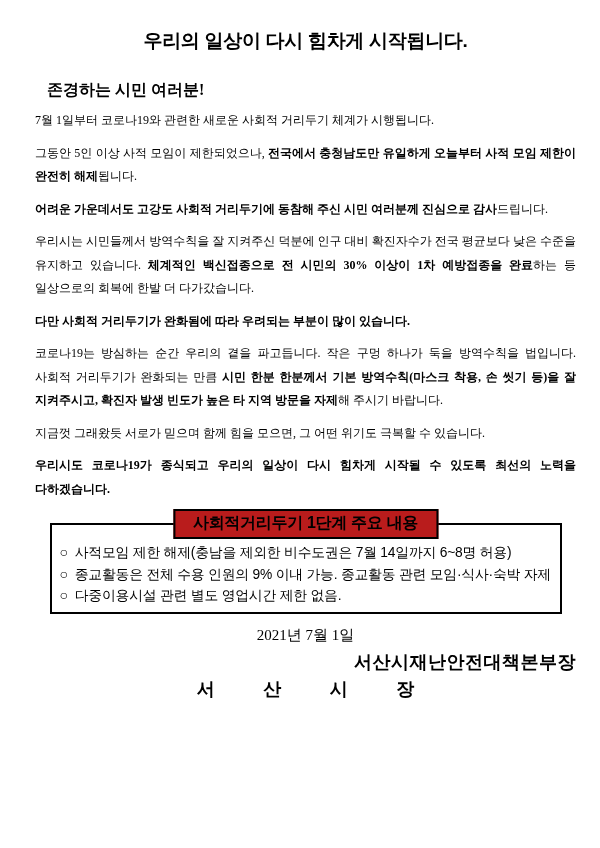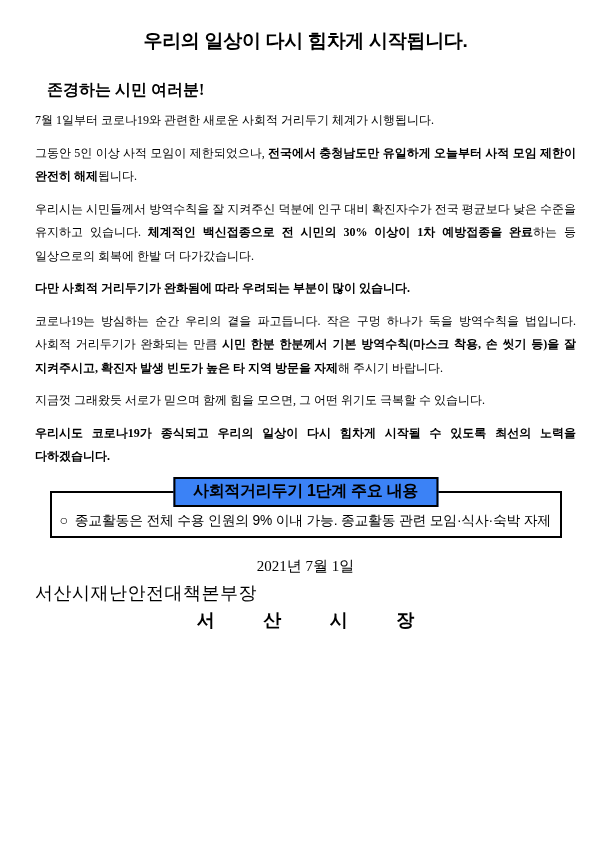--- a/index.html
+++ b/index.html
@@ -42,21 +42,21 @@
     box-sizing: border-box;
     margin: 22px auto 0 auto;
     border: 2px solid #000000;
     padding: 17px 4px 5px 8px;
   }
   .notice-box-title {
     position: absolute;
     top: -16px;
     left: 50%;
     transform: translateX(-50%);
-    background: #3b82f6;
+    background: #b91c1c;
     border: 2px solid #000000;
     padding: 2px 18px 3px 18px;
     font-family: "Liberation Sans", sans-serif;
     font-weight: bold;
     font-size: 16px;
     white-space: nowrap;
     letter-spacing: -0.3px;
   }
   .notice-item {
     font-family: "Liberation Sans", sans-serif;
@@ -66,26 +66,26 @@
     letter-spacing: -0.2px;
   }
   .notice-item .bullet {
     display: inline-block;
     margin-right: 7px;
     font-size: 14px;
   }
   .footer-date {
     text-align: center;
     font-size: 15px;
-    margin: 19px 0 0 0;
+    margin: 12px 0 0 0;
   }
   .footer-org {
-    text-align: left;
+    text-align: right;
     font-size: 18px;
-    font-weight: normal;
+    font-weight: bold;
     margin: 5px 0 0 0;
     letter-spacing: 0.5px;
   }
   .footer-signer {
     text-align: center;
     font-size: 18px;
     font-weight: bold;
     margin: 3px 0 11px 0;
     word-spacing: 44px;
   }
@@ -95,31 +95,34 @@
 
 <div class="page">
 
   <h1 class="doc-title">우리의 일상이 다시 힘차게 시작됩니다.</h1>
 
   <div class="salutation">존경하는 시민 여러분!</div>
 
   <div>
       <p class="body-paragraph"><span class="seg-regular">7월 1일부터 코로나19와 관련한 새로운 사회적 거리두기 체계가 시행됩니다.</span></p>
       <p class="body-paragraph"><span class="seg-regular">그동안 5인 이상 사적 모임이 제한되었으나, </span><span class="seg-bold">전국에서 충청남도만 유일하게 오늘부터 사적 모임 제한이 완전히 해제</span><span class="seg-regular">됩니다.</span></p>
+      <p class="body-paragraph"><span class="seg-bold">어려운 가운데서도 고강도 사회적 거리두기에 동참해 주신 시민 여러분께 진심으로 감사</span><span class="seg-regular">드립니다.</span></p>
       <p class="body-paragraph"><span class="seg-regular">우리시는 시민들께서 방역수칙을 잘 지켜주신 덕분에 인구 대비 확진자수가 전국 평균보다 낮은 수준을 유지하고 있습니다. </span><span class="seg-bold">체계적인 백신접종으로 전 시민의 30% 이상이 1차 예방접종을 완료</span><span class="seg-regular">하는 등 일상으로의 회복에 한발 더 다가갔습니다.</span></p>
       <p class="body-paragraph"><span class="seg-bold">다만 사회적 거리두기가 완화됨에 따라 우려되는 부분이 많이 있습니다.</span></p>
       <p class="body-paragraph"><span class="seg-regular">코로나19는 방심하는 순간 우리의 곁을 파고듭니다. 작은 구멍 하나가 둑을 방역수칙을 법입니다. 사회적 거리두기가 완화되는 만큼 </span><span class="seg-bold">시민 한분 한분께서 기본 방역수칙(마스크 착용, 손 씻기 등)을 잘 지켜주시고, 확진자 발생 빈도가 높은 타 지역 방문을 자제</span><span class="seg-regular">해 주시기 바랍니다.</span></p>
       <p class="body-paragraph"><span class="seg-regular">지금껏 그래왔듯 서로가 믿으며 함께 힘을 모으면, 그 어떤 위기도 극복할 수 있습니다.</span></p>
       <p class="body-paragraph"><span class="seg-bold">우리시도 코로나19가 종식되고 우리의 일상이 다시 힘차게 시작될 수 있도록 최선의 노력을 다하겠습니다.</span></p>
     </div>
 
   <div class="notice-box">
     <div class="notice-box-title">사회적거리두기 1단계 주요 내용</div>
     <div>
+        <div class="notice-item"><span class="bullet">○</span><span>사적모임 제한 해제(충남을 제외한 비수도권은 7월 14일까지 6~8명 허용)</span></div>
         <div class="notice-item"><span class="bullet">○</span><span>종교활동은 전체 수용 인원의 9% 이내 가능. 종교활동 관련 모임·식사·숙박 자제</span></div>
+        <div class="notice-item"><span class="bullet">○</span><span>다중이용시설 관련 별도 영업시간 제한 없음.</span></div>
       </div>
   </div>
 
   <div class="footer-date">2021년 7월 1일</div>
 
   <div class="footer-org">서산시재난안전대책본부장</div>
 
   <div class="footer-signer">서 산 시 장</div>
 
 </div>

